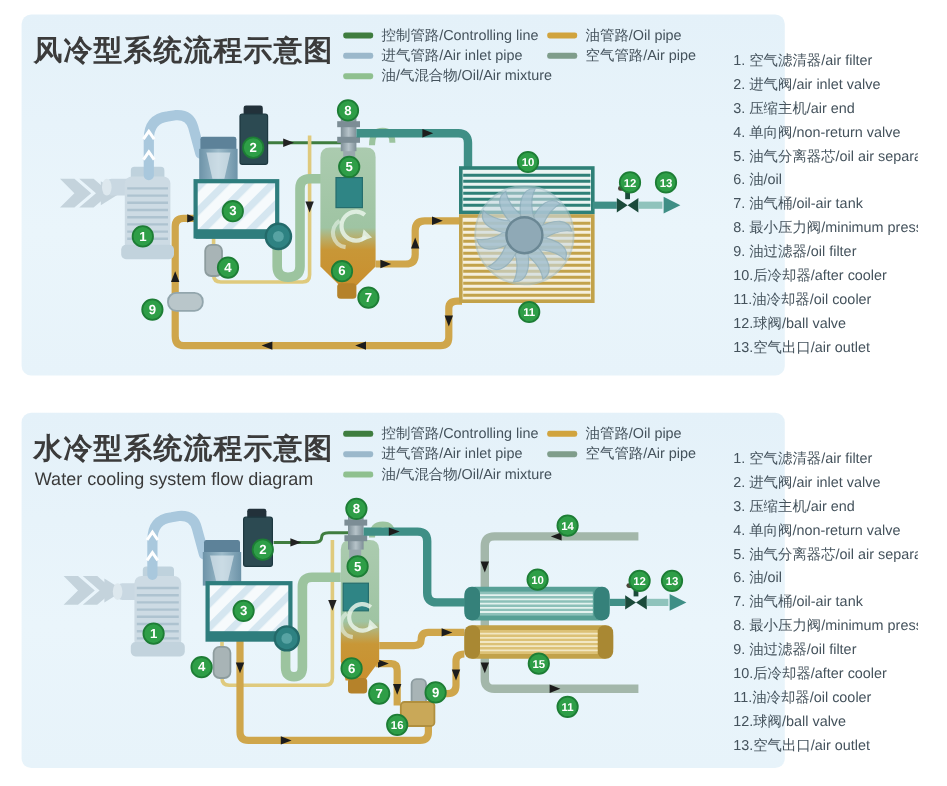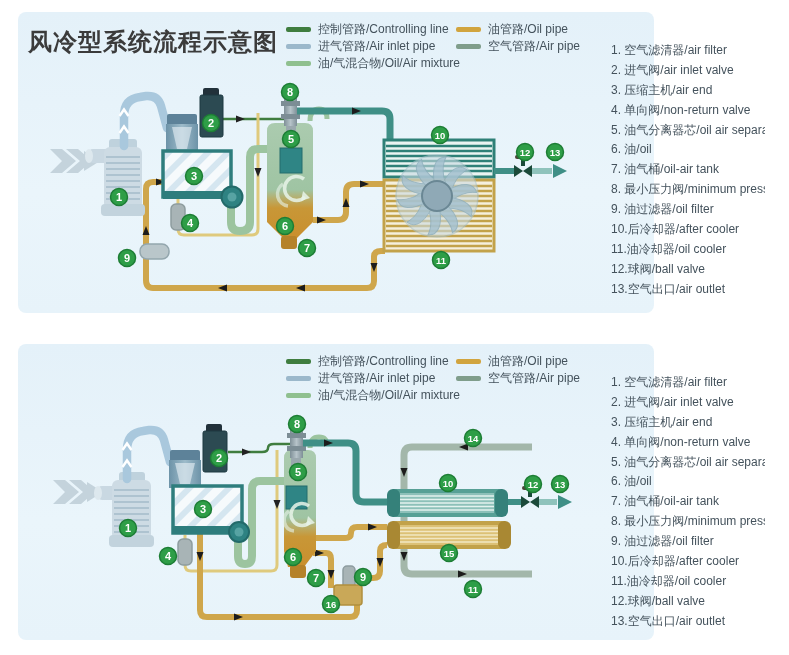--- a/index.html
+++ b/index.html
@@ -61,20 +61,22 @@
       <div class="plist-item">8. 最小压力阀/minimum pressure valve</div>
       <div class="plist-item">9. 油过滤器/oil filter</div>
       <div class="plist-item">10.后冷却器/after cooler</div>
       <div class="plist-item">11.油冷却器/oil cooler</div>
       <div class="plist-item">12.球阀/ball valve</div>
       <div class="plist-item">13.空气出口/air outlet</div>
     </div>
 </div>
 
 <div class="panel" id="panel-water">
+  <div class="t-cn">水冷型系统流程示意图</div>
+  <div class="t-en">Water cooling system flow diagram</div>
   <div class="legend legend-col1">
       <div class="legend-row">
         <span class="swatch" style="background-color: rgb(63, 125, 63);"></span>
         <span class="legend-label">控制管路/Controlling line</span>
       </div>
       <div class="legend-row">
         <span class="swatch" style="background-color: rgb(155, 184, 203);"></span>
         <span class="legend-label">进气管路/Air inlet pipe</span>
       </div>
       <div class="legend-row">

